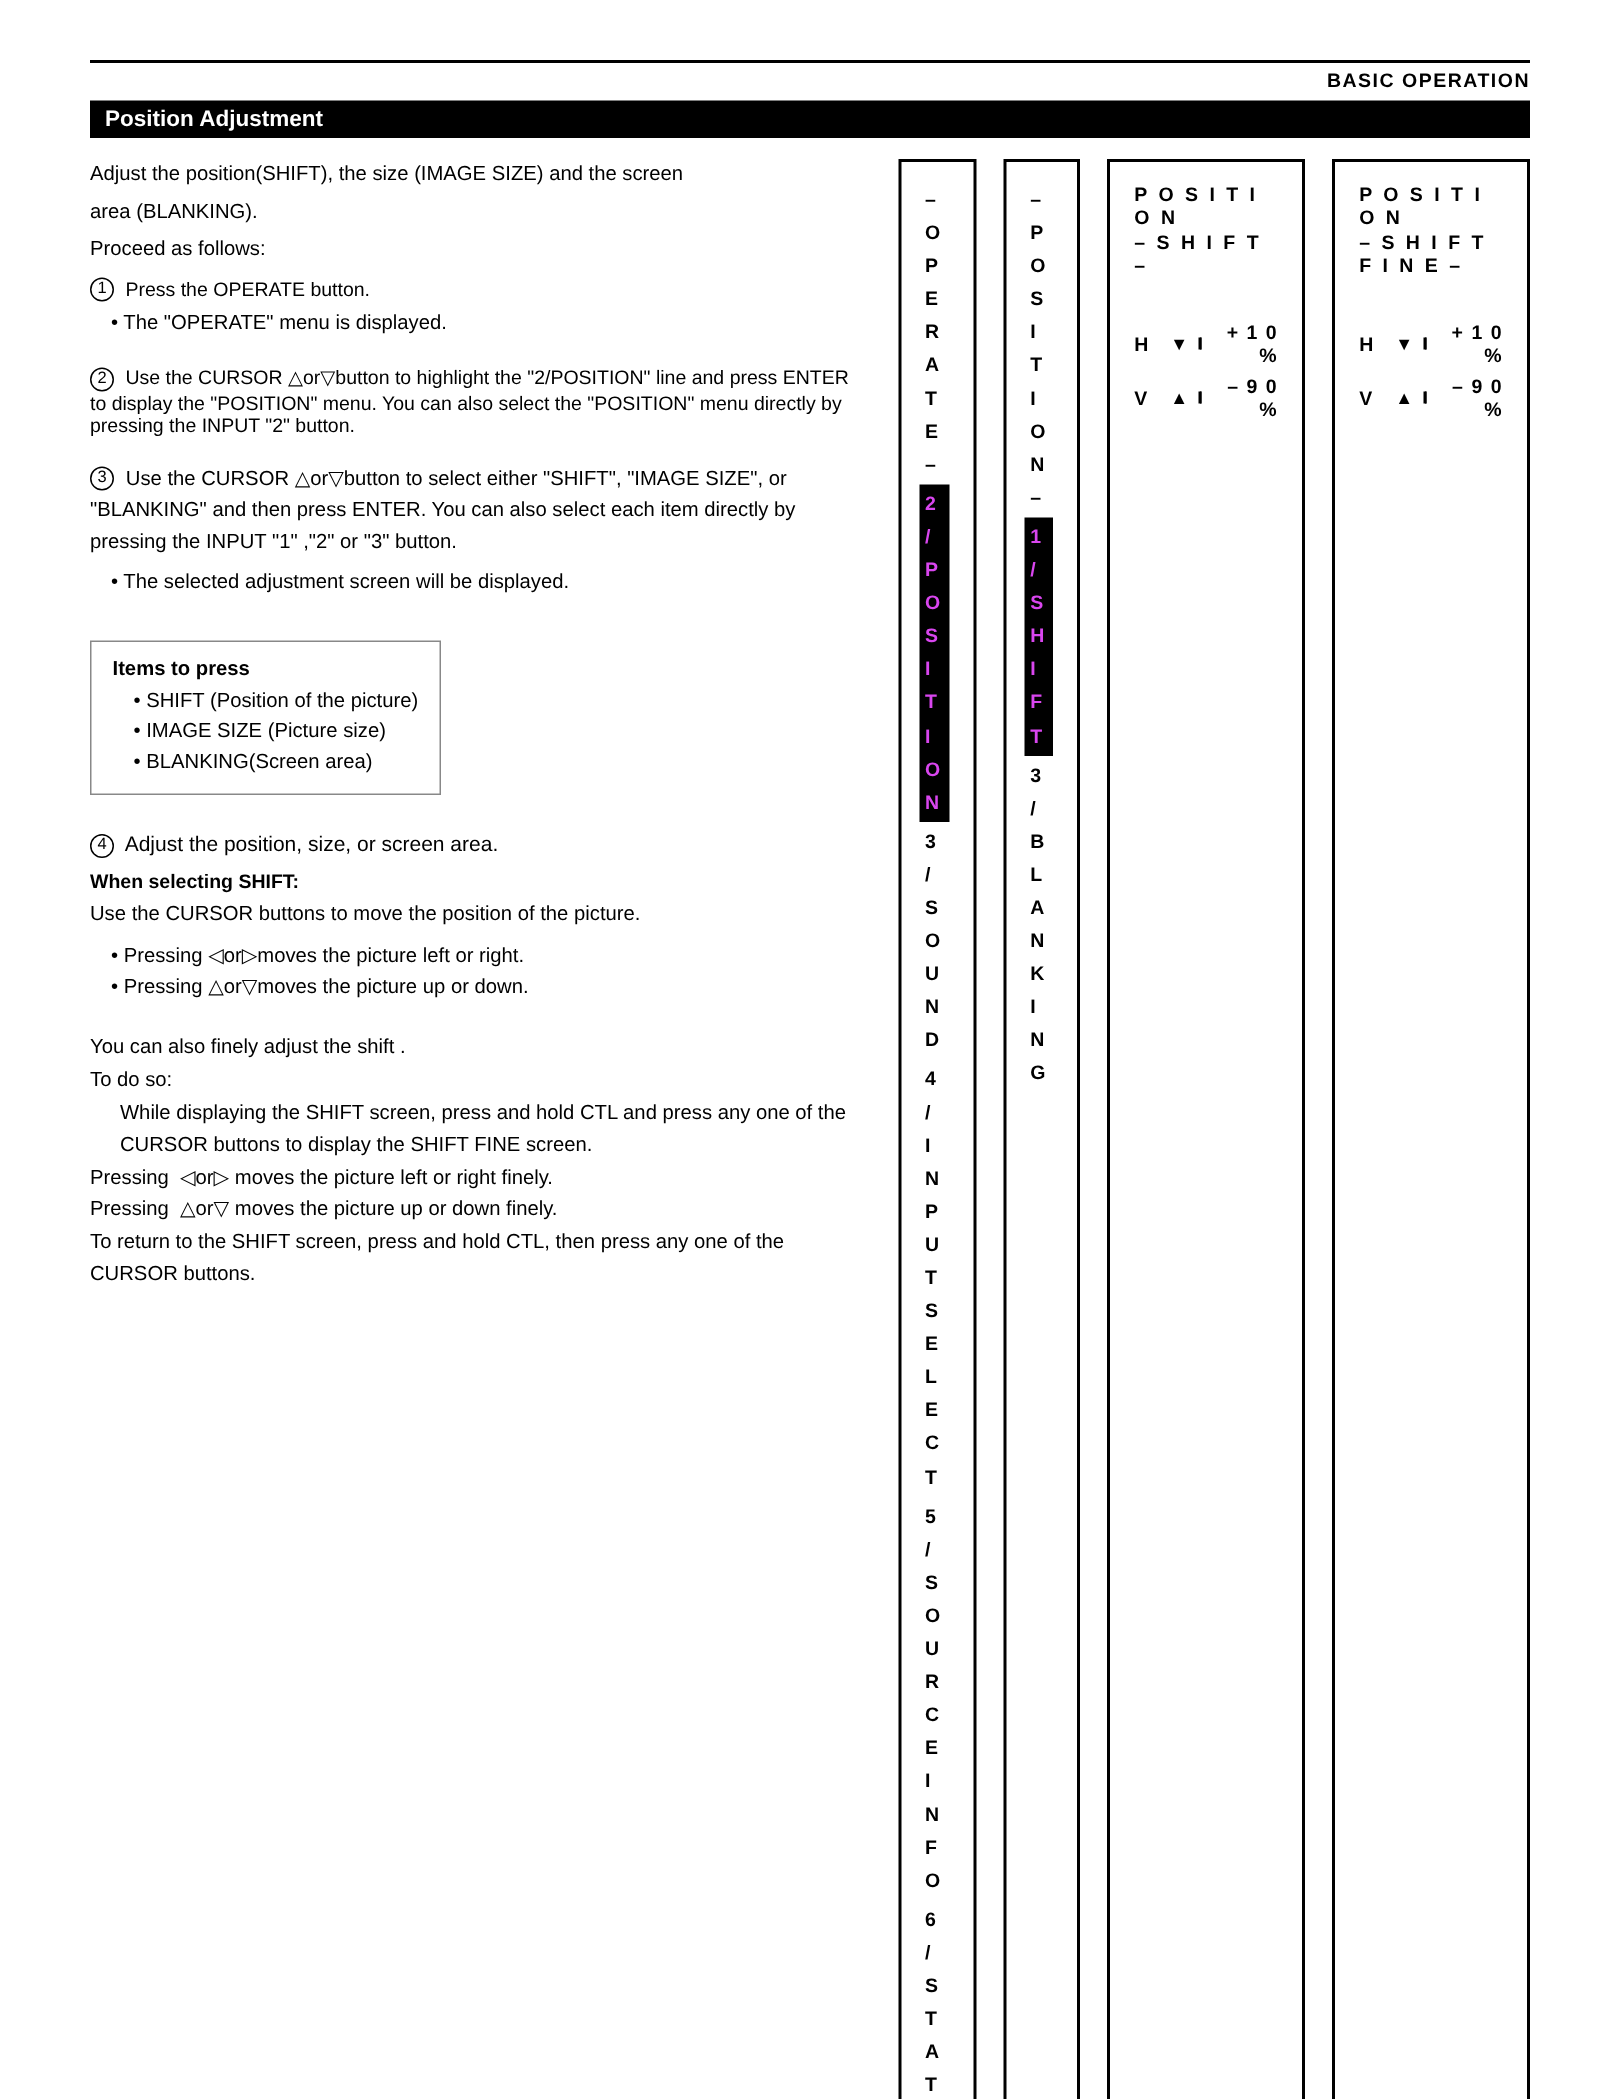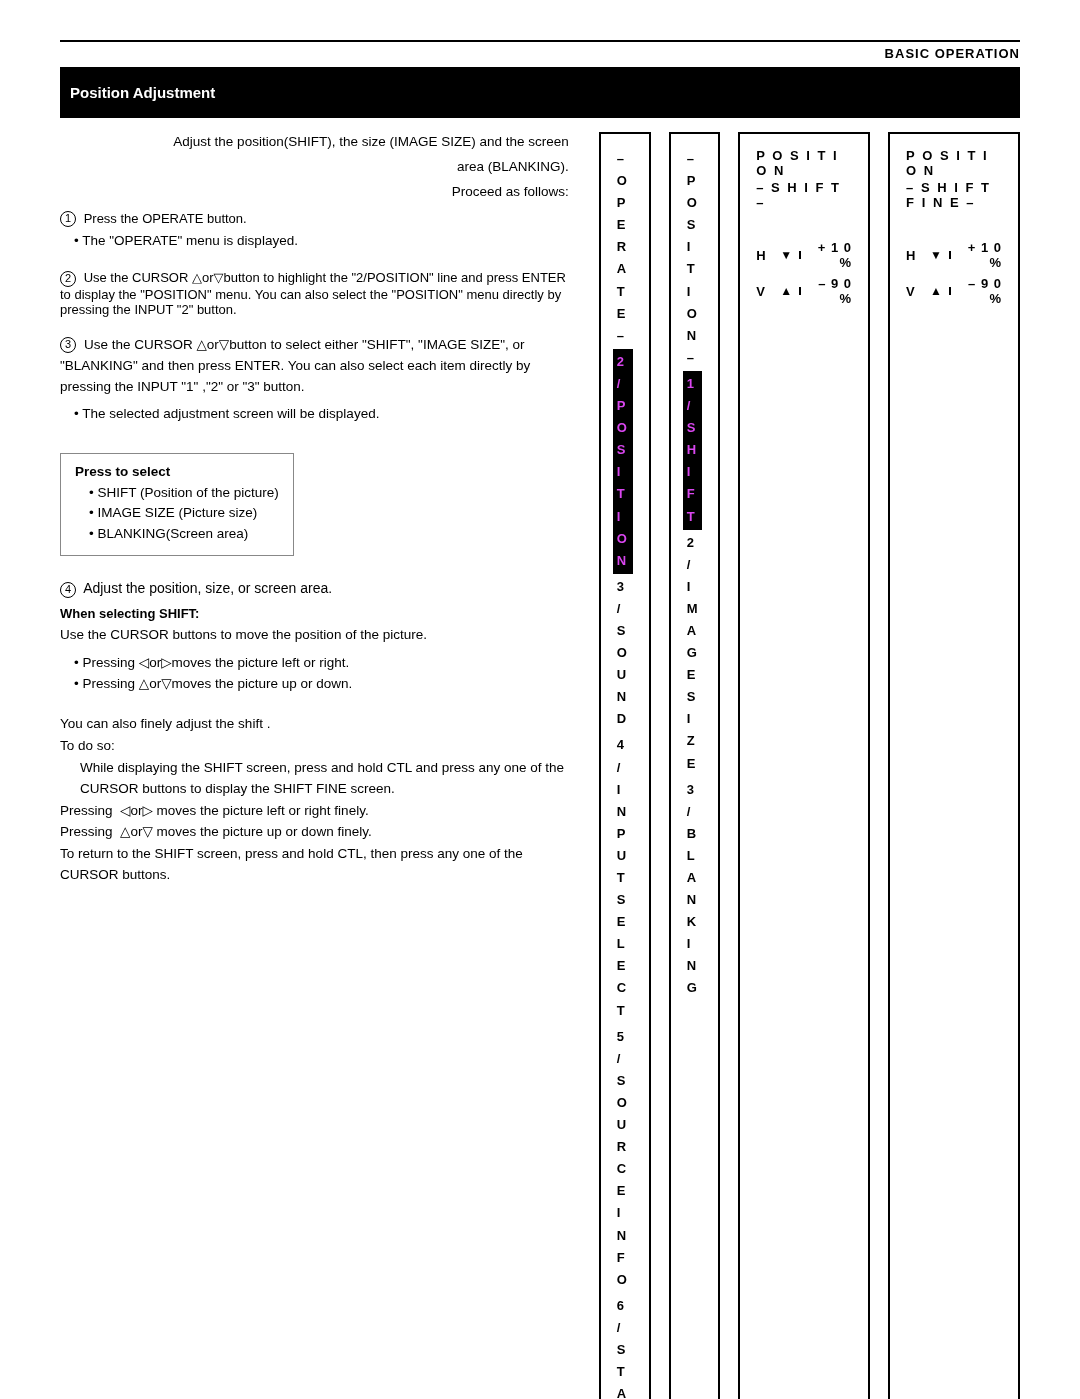--- a/index.html
+++ b/index.html
@@ -27,21 +27,21 @@
       font-size: 13px;
       letter-spacing: 1px;
       margin-bottom: 6px;
     }
     
     .section-title-bar {
       background: #000;
       color: #fff;
       font-weight: bold;
       font-size: 15px;
-      padding: 17px 10px;
+      padding: 4px 10px;
       margin-bottom: 14px;
       display: inline-block;
       width: 100%;
     }
     
     .two-col {
       display: flex;
       gap: 30px;
     }
     .left-col {
@@ -51,21 +51,21 @@
       flex: 0.9;
       display: flex;
       gap: 18px;
     }
     
     .body-text {
       font-size: 13.5px;
       line-height: 1.55;
       margin-bottom: 8px;
     }
-    .body-text p { margin-bottom: 4px; text-align: right; }
+    .body-text p { margin-bottom: 4px; }
     .step-block {
       margin-bottom: 18px;
     }
     .step-num {
       font-size: 13px;
       margin-bottom: 4px;
     }
     .bullet {
       margin-left: 14px;
       font-size: 13.5px;
@@ -245,21 +245,21 @@
           <span class="circle-num">3</span>
           <span style="font-size:13.5px; line-height:1.55;">Use the CURSOR △or▽button to select either "SHIFT", "IMAGE SIZE", or "BLANKING" and then press ENTER. You can also select each item directly by pressing the INPUT "1" ,"2" or "3" button.</span>
         </div>
         <div class="bullet">
           • <span>The selected adjustment screen will be displayed.</span>
         </div>
       </div>
 
       
       <div class="items-box">
-        <div class="items-title">Press to select</div>
+        <div class="items-title">Items to press</div>
         <div class="bullet">• <span>SHIFT (Position of the picture)</span></div>
         <div class="bullet">• <span>IMAGE SIZE (Picture size)</span></div>
         <div class="bullet">• <span>BLANKING(Screen area)</span></div>
       </div>
 
       
       <div class="step-block" style="margin-top:14px;">
         <div>
           <span class="circle-num">4</span>
           <span>Adjust the position, size, or screen area.</span>
@@ -305,23 +305,20 @@
         </div>
         <div class="menu-item">
           8 / <span>T I M E R</span>
         </div>
       </div>
 
       <div class="menu-box">
         <div class="menu-item">– P O S I T I O N –</div>
         <div class="menu-item highlighted">
           1 / <span>S H I F T</span>
-        </div>
-        <div class="menu-item">
-          2 / <span>I M A G E   S I Z E</span>
         </div>
         <div class="menu-item">
           3 / <span>B L A N K I N G</span>
         </div>
       </div>
 
       <div class="position-box">
         <div class="pos-title">P O S I T I O N</div>
         <div class="pos-subtitle">– S H I F T –</div>
         <div class="pos-sliders">

